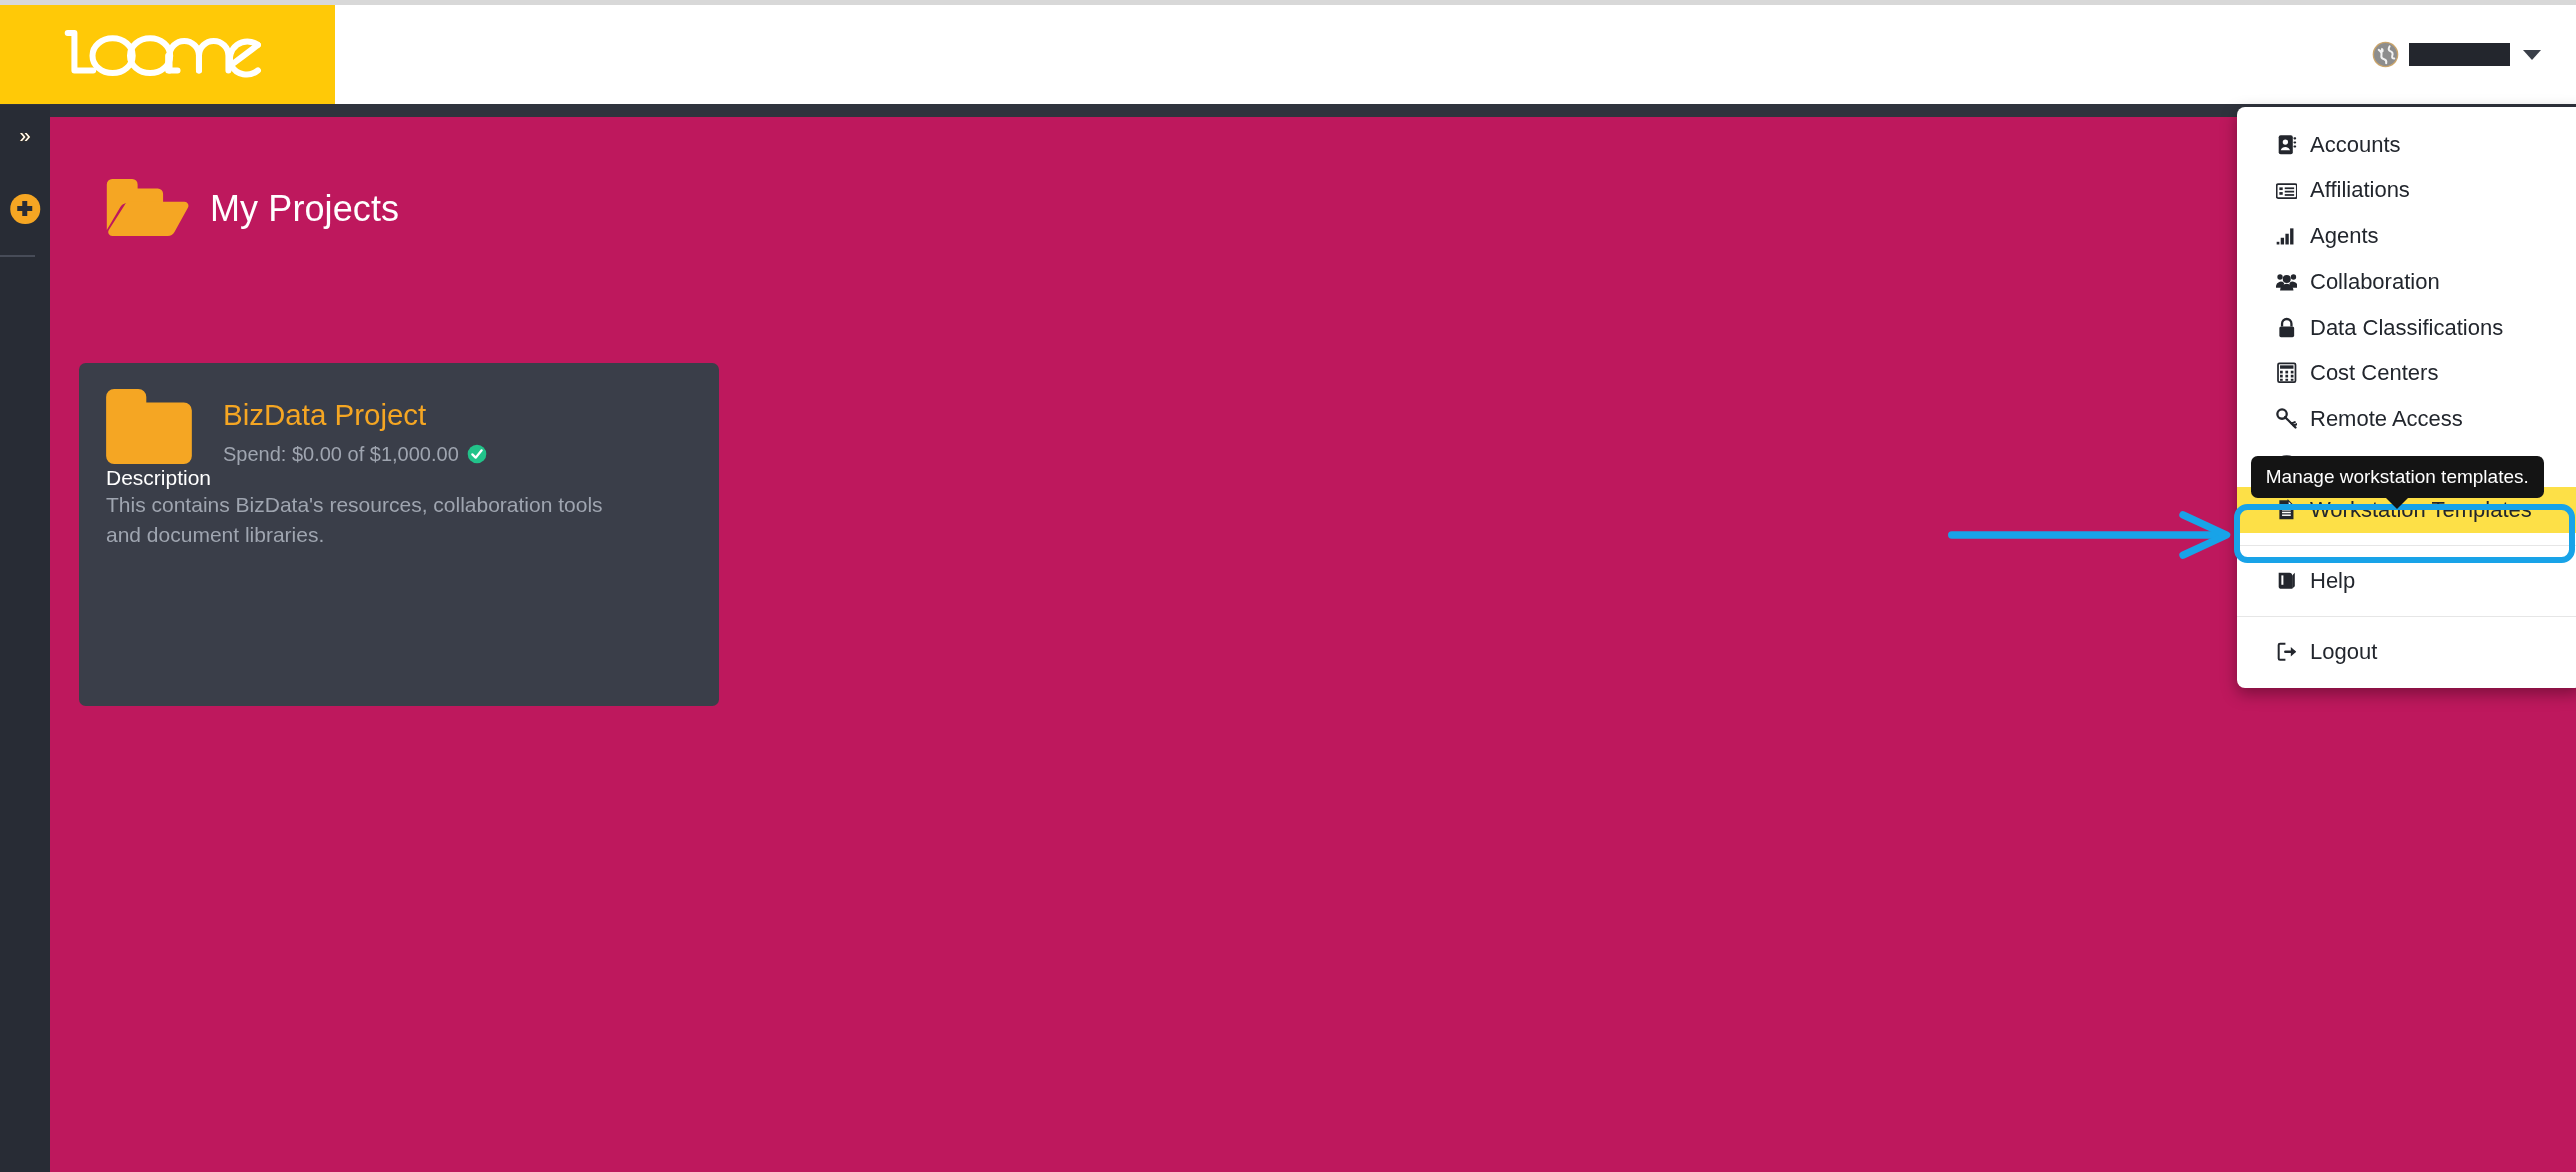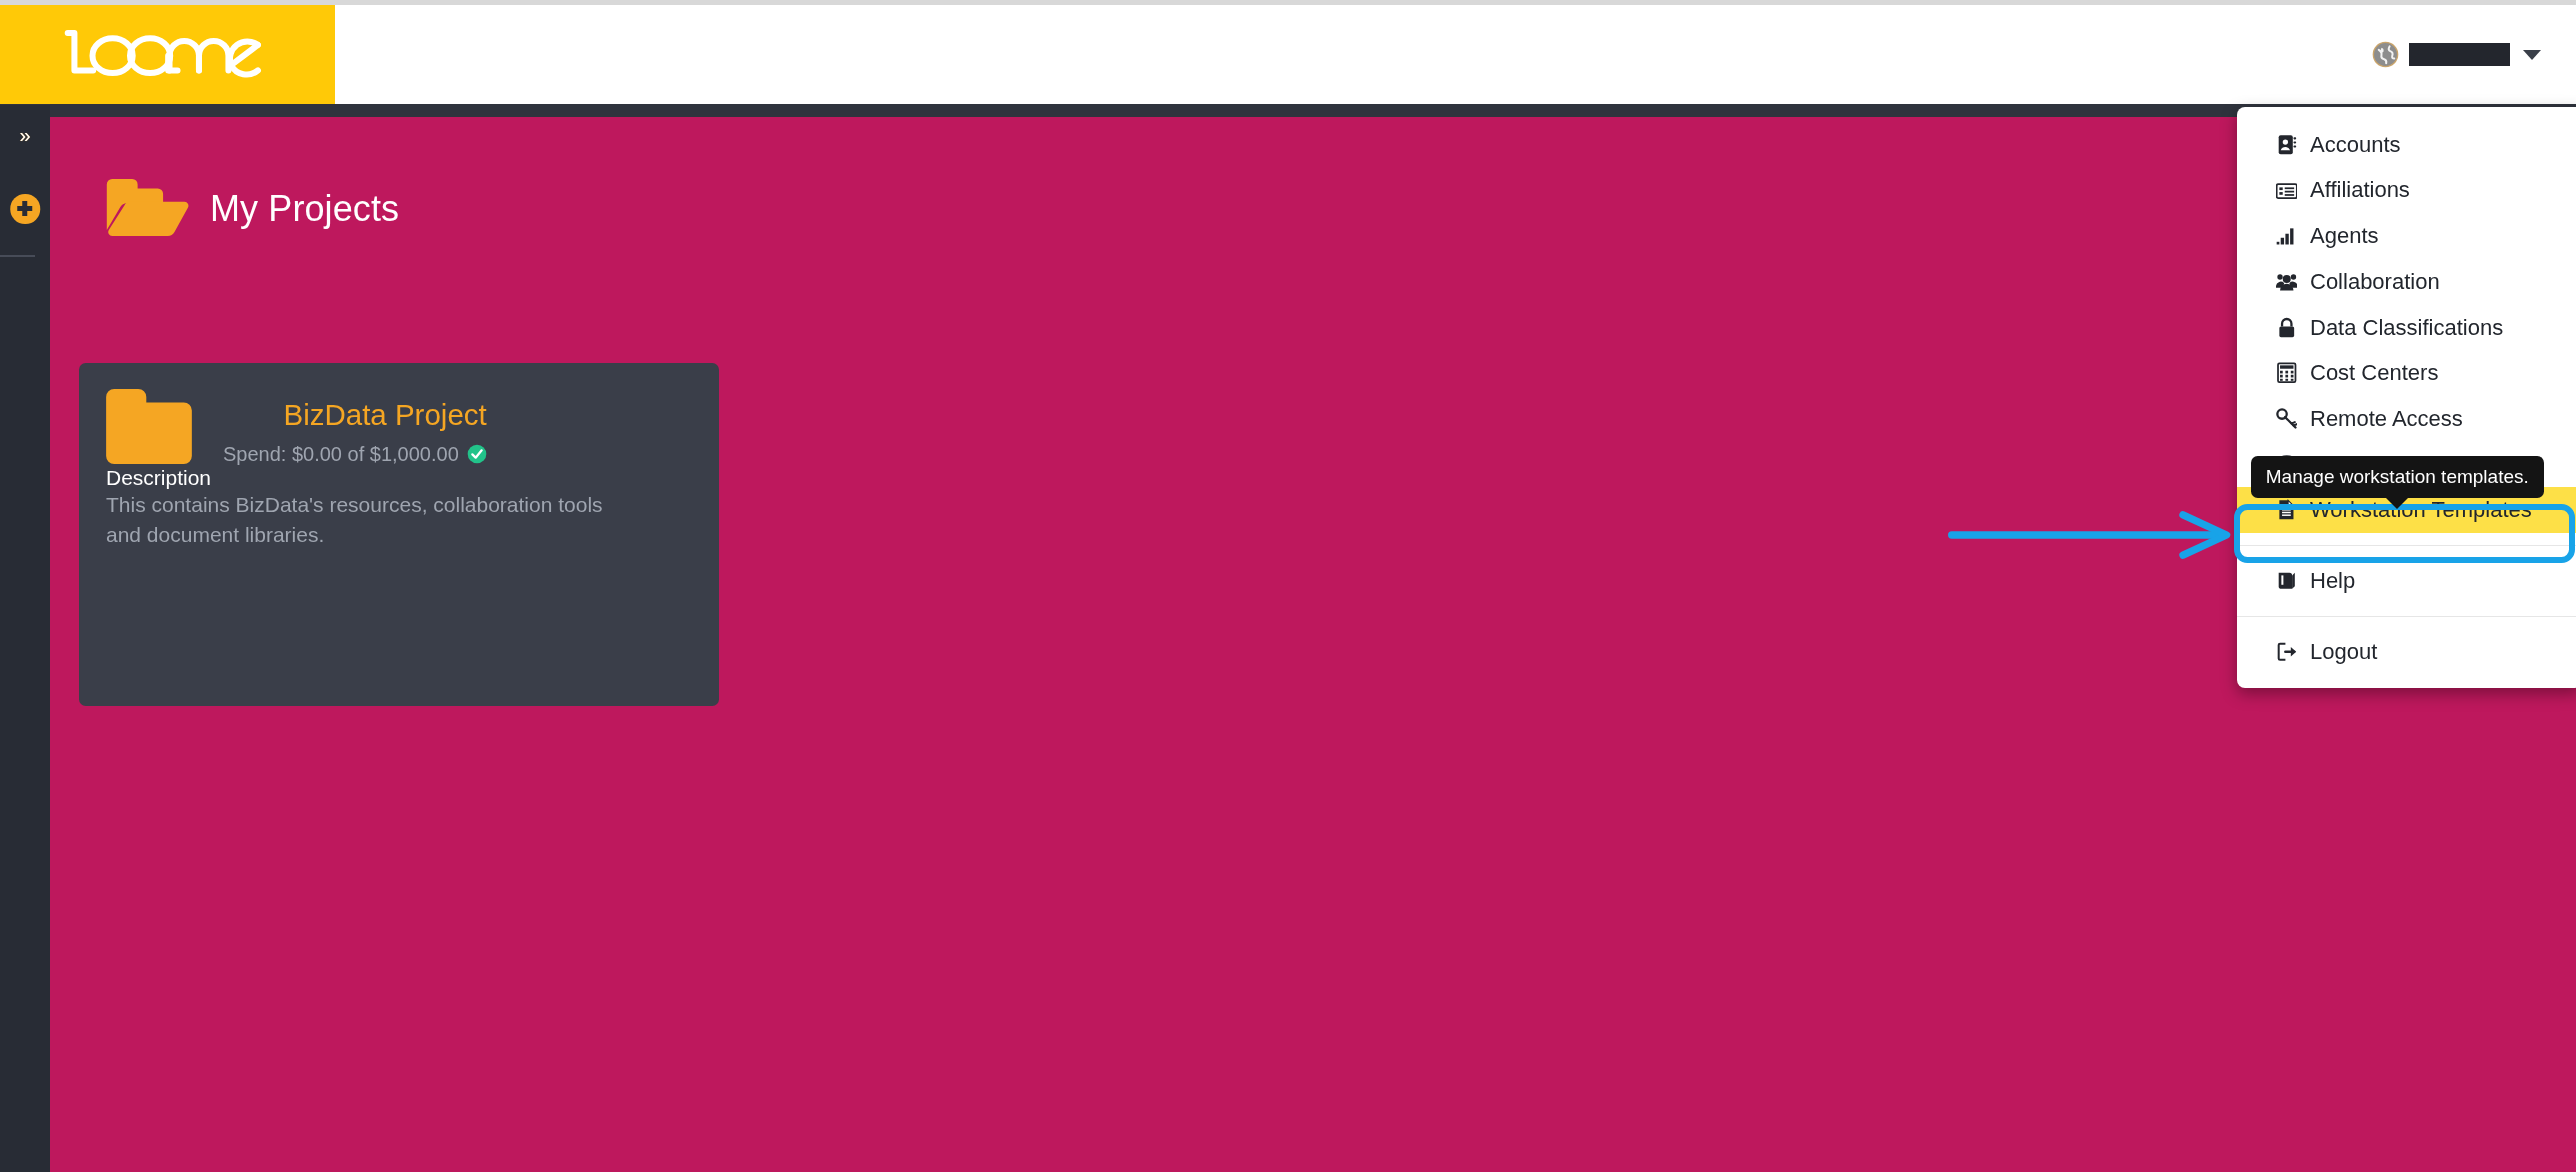--- a/index.html
+++ b/index.html
@@ -97,21 +97,21 @@
   }
 
   .card {
     position: absolute; left: 29px; top: 246px;
     width: 640px; height: 343px;
     background: #3a3e49; border-radius: 6.7px;
     padding: 25.5px 27px;
   }
   .card-top { display: flex; align-items: flex-start; gap: 23px; }
   .folder-solid-icon { width: 94px; height: 75px; display: block; flex: none; }
-  .card-meta { padding-top: 9.4px; text-align: right; }
+  .card-meta { padding-top: 9.4px; }
   .project-name {
     color: #f5a623; font-size: 29.5px; font-weight: 400;
     line-height: 1.15; cursor: pointer;
   }
   .spend-row {
     margin-top: 10.7px; display: flex; align-items: center; gap: 8px;
     color: #9fa5b0; font-size: 20px;
   }
   .check-badge { width: 20px; height: 20px; display: block; }
   .desc-label {

